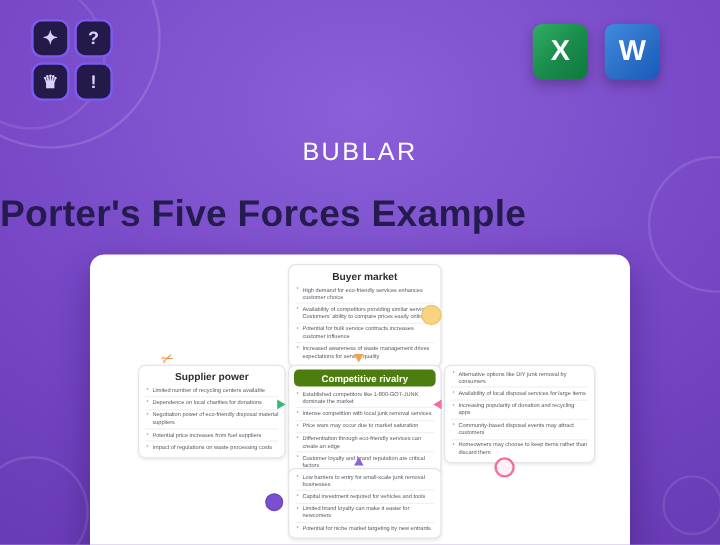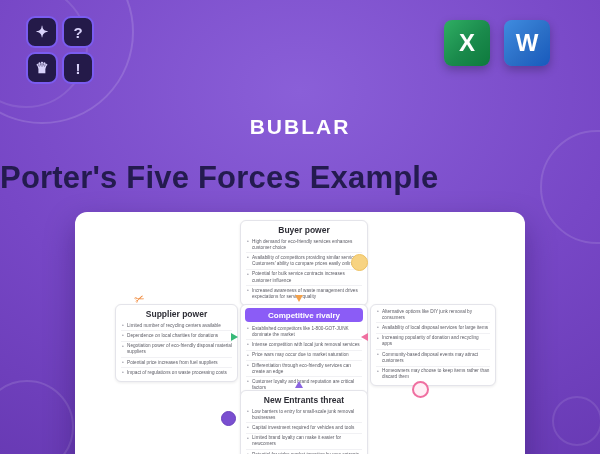--- a/index.html
+++ b/index.html
@@ -23,33 +23,33 @@
     display:flex;align-items:center;justify-content:center;color:#d9d2fa;font-size:15px;font-weight:700;}
 
   
   .appicons{position:absolute;left:444px;top:20px;display:flex;gap:14px;}
   .app{width:46px;height:46px;border-radius:8px;display:flex;align-items:center;justify-content:center;
     color:#fff;font-weight:800;font-size:24px;box-shadow:0 4px 10px rgba(0,0,0,0.25);cursor:pointer;}
   .app.excel{background:linear-gradient(135deg,#2fae63 0%,#1a8a4c 55%,#0e7a3d 100%);}
   .app.word{background:linear-gradient(135deg,#3f8ce0 0%,#2b6fc6 55%,#185abd 100%);}
 
   .brand{position:absolute;left:0;top:115px;width:100%;text-align:center;
-    color:#ffffff;font-size:21px;font-weight:700;letter-spacing:2px;}
+    color:#ffffff;font-size:21px;font-weight:400;letter-spacing:2px;}
   .pagetitle{position:absolute;left:0;top:160px;width:100%;
     color:#241b4f;font-size:31px;font-weight:800;letter-spacing:0.2px;}
 
   
   .card{position:absolute;left:75px;top:212px;width:450px;height:275px;background:#ffffff;
     border-radius:12px;box-shadow:0 12px 30px rgba(30,10,70,0.35);}
 
   
   .node{position:absolute;background:#fff;border:1px solid #e4e4ea;border-radius:6px;
     box-shadow:0 1px 3px rgba(0,0,0,0.08);padding:2px 3px 3px;}
   .node h3{margin:2px 0 2px;font-size:8.5px;font-weight:700;color:#2e2e36;text-align:center;}
-  .node.rivalry h3{background:#8b5cf6;color:#fff;border-radius:4px;padding:2.5px 0;margin:1px 1px 2px;font-size:8px;}
+  .node.rivalry h3{background:#4d7c0f;color:#fff;border-radius:4px;padding:2.5px 0;margin:1px 1px 2px;font-size:8px;}
   .node ul{list-style:none;margin:0;padding:0 2px;}
   .node li{position:relative;padding:1.6px 0 1.6px 6px;font-size:4.7px;line-height:1.3;color:#5b5b64;
     border-top:1px solid #f1f1f4;}
   .node li:first-child{border-top:none;}
   .node li::before{content:"•";position:absolute;left:1px;top:1px;color:#9a9aa6;font-size:5px;}
 
   .n-buyer{left:165px;top:8px;width:120px;}
   .n-supplier{left:40px;top:92px;width:115px;}
   .n-rivalry{left:165px;top:92px;width:120px;}
   .n-subst{left:295px;top:92px;width:118px;}
@@ -91,21 +91,21 @@
     <div class="app excel">X</div>
     <div class="app word">W</div>
   </div>
 
   <div class="brand">BUBLAR</div>
   <div class="pagetitle">Porter's Five Forces Example</div>
 
   <div class="card">
 
     <div class="node n-buyer">
-      <h3>Buyer power</h3>
+      <h3>Buyer market</h3>
       <ul>
         <li>High demand for eco-friendly services enhances customer choice</li>
         <li>Availability of competitors providing similar services - Customers' ability to compare prices easily online</li>
         <li>Potential for bulk service contracts increases customer influence</li>
         <li>Increased awareness of waste management drives expectations for service quality</li>
       </ul>
     </div>
 
     <div class="node n-supplier">
       <h3>Supplier power</h3>
@@ -133,21 +133,20 @@
       <ul>
         <li>Alternative options like DIY junk removal by consumers</li>
         <li>Availability of local disposal services for large items</li>
         <li>Increasing popularity of donation and recycling apps</li>
         <li>Community-based disposal events may attract customers</li>
         <li>Homeowners may choose to keep items rather than discard them</li>
       </ul>
     </div>
 
     <div class="node n-entrants">
-      <h3>New Entrants threat</h3>
       <ul>
         <li>Low barriers to entry for small-scale junk removal businesses</li>
         <li>Capital investment required for vehicles and tools</li>
         <li>Limited brand loyalty can make it easier for newcomers</li>
         <li>Potential for niche market targeting by new entrants</li>
 
       </ul>
     </div>
 
     <div class="arrow down"></div>

